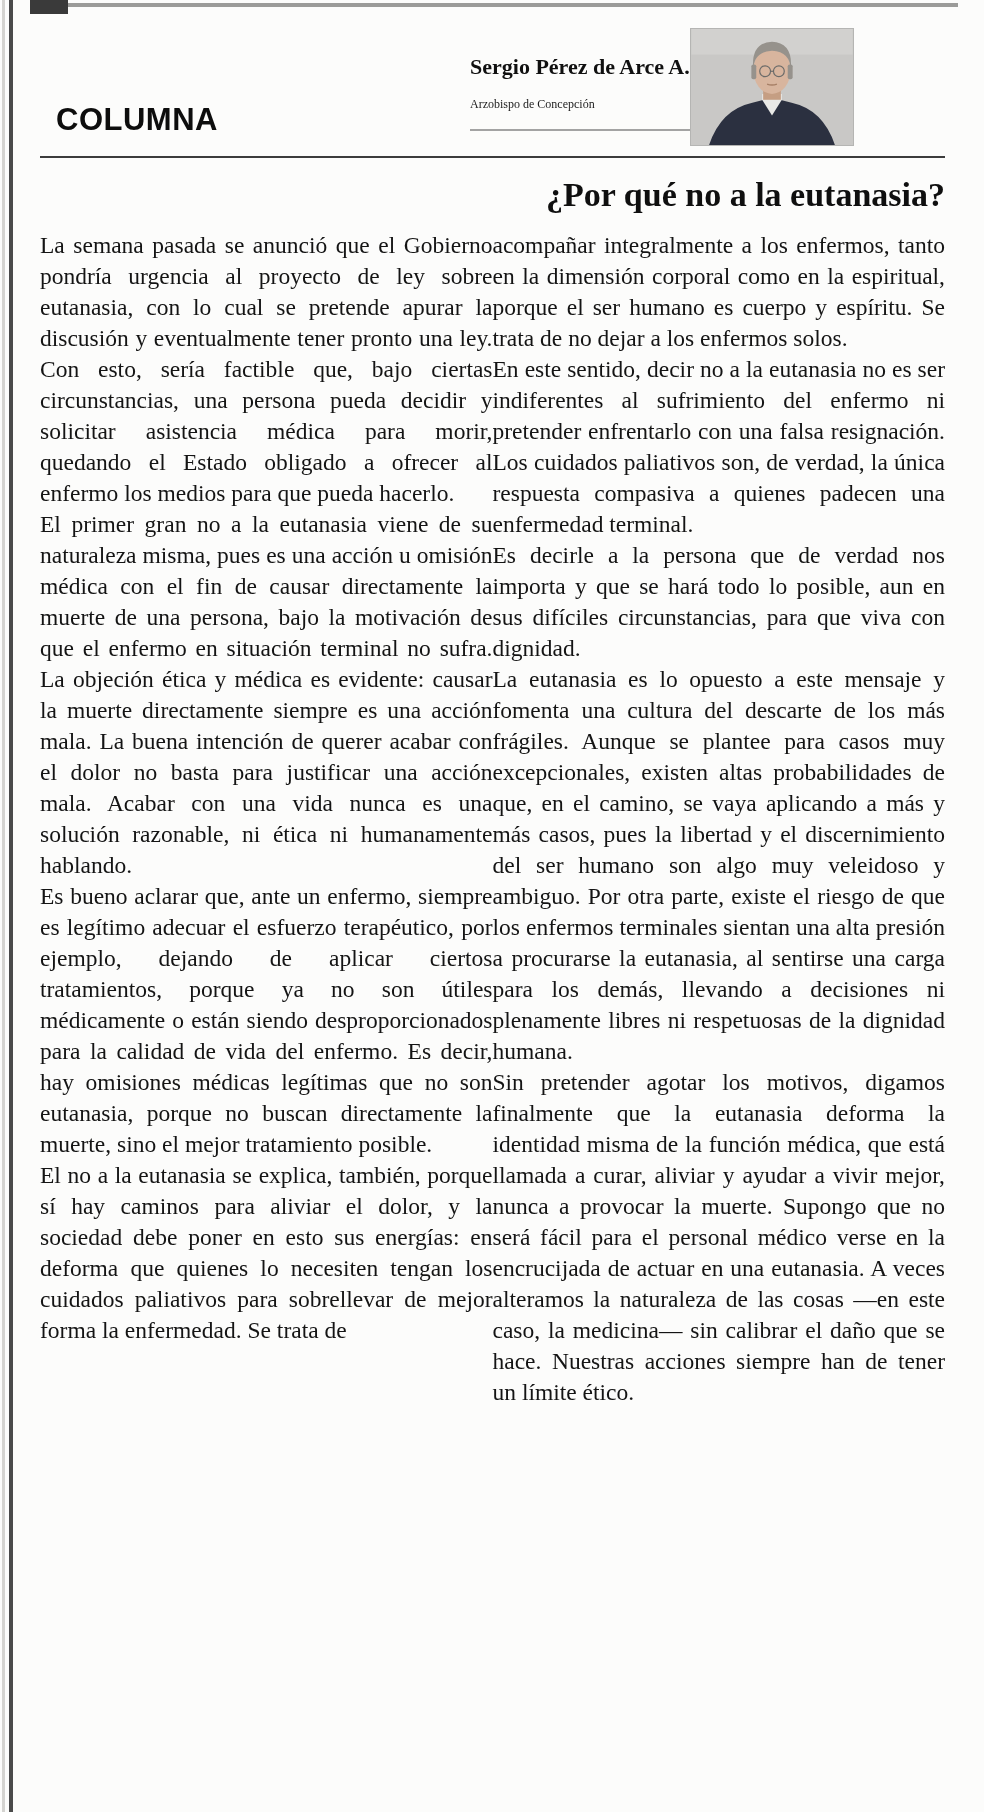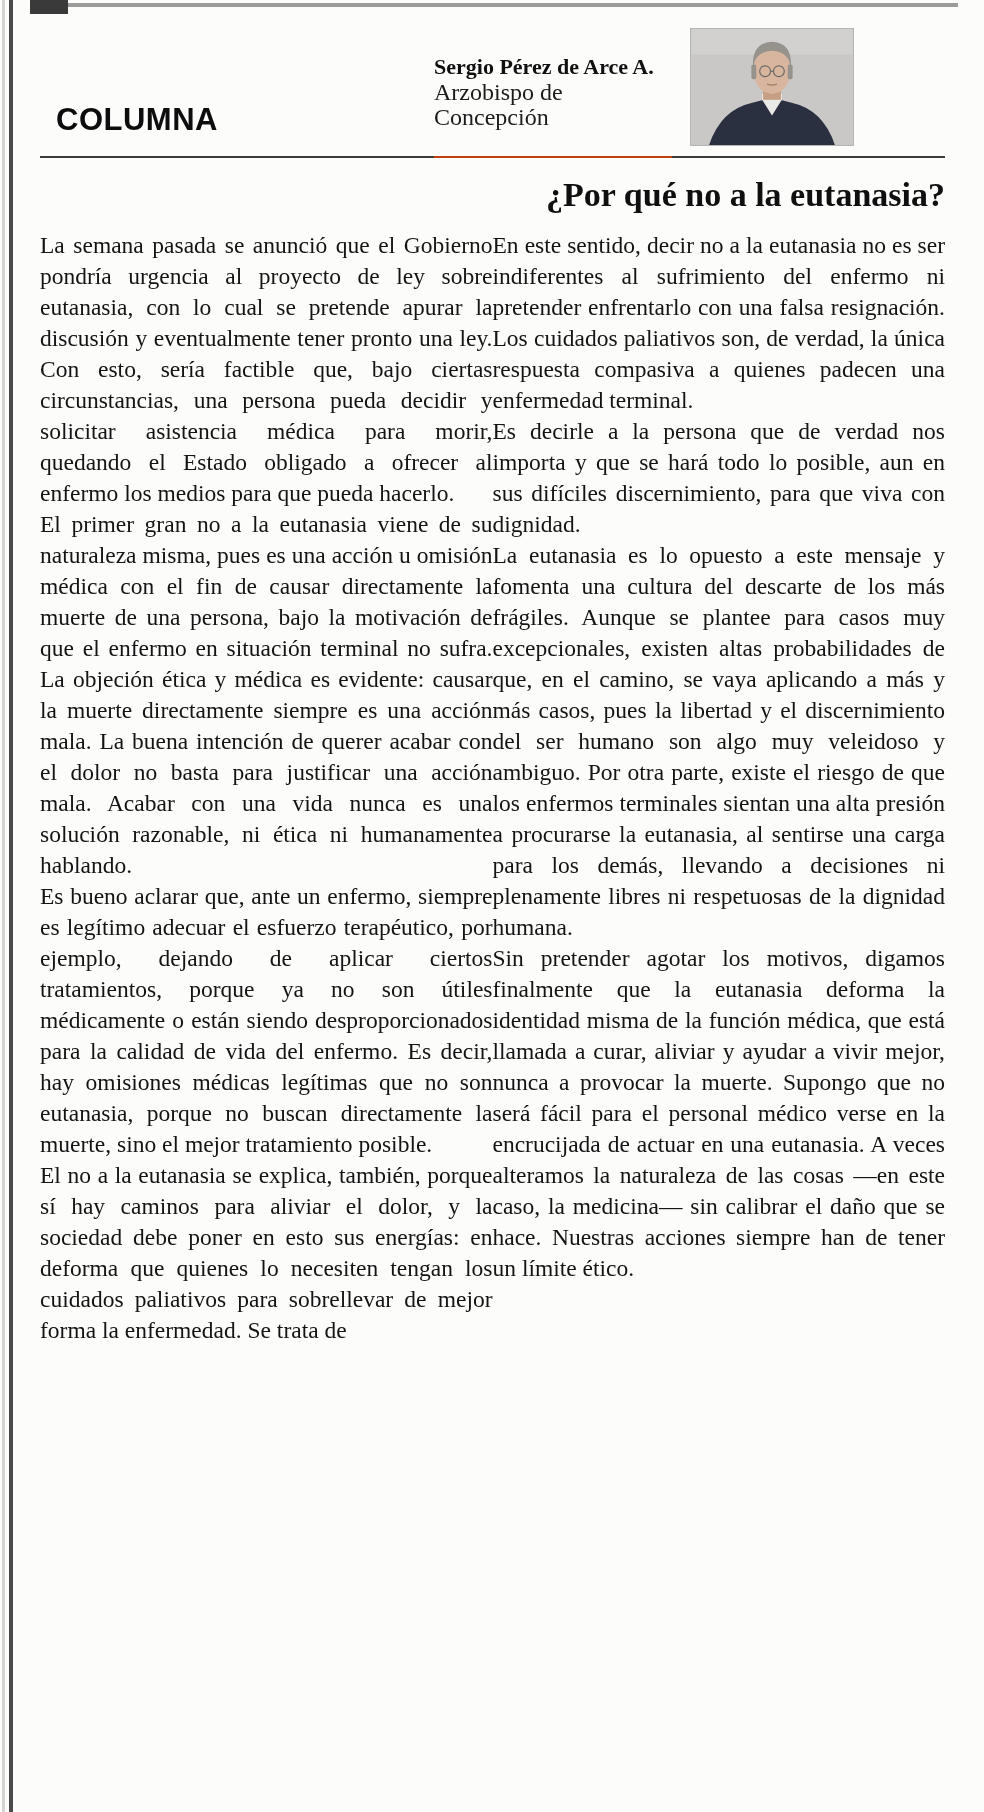--- a/index.html
+++ b/index.html
@@ -24,25 +24,25 @@
 
   
   .header { position:relative; height:122px; }
   .section-label {
     position:absolute; left:16px; bottom:12px;
     font-family:"Liberation Sans", sans-serif;
     font-weight:bold; font-size:31px; letter-spacing:0.5px;
     color:#0d0d0d;
   }
   .author-block {
-    position:absolute; left:394px; top:26px; width:238px;
-    border-bottom:2px solid #c2410c; padding-bottom:26px;
+    position:absolute; left:430px; top:26px; width:238px;
+    border-bottom:2px solid #a3a3a3; padding-bottom:12px;
   }
   .author-name  { font-weight:bold; font-size:22px; color:#101010; line-height:26px; }
-  .author-title { font-size:24px; color:#1c1c1c; line-height:25px; }
+  .author-title { font-size:12px; color:#1c1c1c; line-height:25px;margin-top:12px; }
 
   .photo {
     position:absolute; left:650px; top:0;
     width:164px; height:118px;
     border:1px solid #b5b5b3; background:#c9c8c6;
   }
   .photo svg { display:block; width:100%; height:100%; }
 
   .header-rule { margin-top:6px; height:2px; background:#3c3c3c; }
 
@@ -108,21 +108,22 @@
     <h1 class="title">¿Por qué no a la eutanasia?</h1>
 
     <div class="columns">
       <div class="col" lang="es">
           <p class="para">La semana pasada se anunció que el Gobierno pondría urgencia al proyecto de ley sobre eutanasia, con lo cual se pretende apurar la discusión y eventualmente tener pronto una ley. Con esto, sería factible que, bajo ciertas circunstancias, una persona pueda decidir y solicitar asistencia médica para morir, quedando el Estado obligado a ofrecer al enfermo los medios para que pueda hacerlo.</p>
           <p class="para">El primer gran no a la eutanasia viene de su naturaleza misma, pues es una acción u omisión médica con el fin de causar directamente la muerte de una persona, bajo la motivación de que el enfermo en situación terminal no sufra. La objeción ética y médica es evidente: causar la muerte directamente siempre es una acción mala. La buena intención de querer acabar con el dolor no basta para justificar una acción mala. Acabar con una vida nunca es una solución razonable, ni ética ni humanamente hablando.</p>
           <p class="para">Es bueno aclarar que, ante un enfermo, siempre es legítimo adecuar el esfuerzo terapéutico, por ejemplo, dejando de aplicar ciertos tratamientos, porque ya no son útiles médicamente o están siendo desproporcionados para la calidad de vida del enfermo. Es decir, hay omisiones médicas legítimas que no son eutanasia, porque no buscan directamente la muerte, sino el mejor tratamiento posible.</p>
           <p class="para">El no a la eutanasia se explica, también, porque sí hay caminos para aliviar el dolor, y la sociedad debe poner en esto sus energías: en deforma que quienes lo necesiten tengan los cuidados paliativos para sobrellevar de mejor forma la enfermedad. Se trata de</p>
         </div>
       <div class="col" lang="es">
+          <p class="para">acompañar integralmente a los enfermos, tanto en la dimensión corporal como en la espiritual, porque el ser humano es cuerpo y espíritu. Se trata de no dejar a los enfermos solos.</p>
           <p class="para">En este sentido, decir no a la eutanasia no es ser indiferentes al sufrimiento del enfermo ni pretender enfrentarlo con una falsa resignación. Los cuidados paliativos son, de verdad, la única respuesta compasiva a quienes padecen una enfermedad terminal.</p>
-          <p class="para">Es decirle a la persona que de verdad nos importa y que se hará todo lo posible, aun en sus difíciles discernimiento, para que viva con dignidad.</p>
+          <p class="para">Es decirle a la persona que de verdad nos importa y que se hará todo lo posible, aun en sus difíciles circunstancias, para que viva con dignidad.</p>
           <p class="para">La eutanasia es lo opuesto a este mensaje y fomenta una cultura del descarte de los más frágiles. Aunque se plantee para casos muy excepcionales, existen altas probabilidades de que, en el camino, se vaya aplicando a más y más casos, pues la libertad y el discernimiento del ser humano son algo muy veleidoso y ambiguo. Por otra parte, existe el riesgo de que los enfermos terminales sientan una alta presión a procurarse la eutanasia, al sentirse una carga para los demás, llevando a decisiones ni plenamente libres ni respetuosas de la dignidad humana.</p>
           <p class="para">Sin pretender agotar los motivos, digamos finalmente que la eutanasia deforma la identidad misma de la función médica, que está llamada a curar, aliviar y ayudar a vivir mejor, nunca a provocar la muerte. Supongo que no será fácil para el personal médico verse en la encrucijada de actuar en una eutanasia. A veces alteramos la naturaleza de las cosas —en este caso, la medicina— sin calibrar el daño que se hace. Nuestras acciones siempre han de tener un límite ético.</p>
         </div>
     </div>
 
   </div>
 </div>
 
 </body></html>

